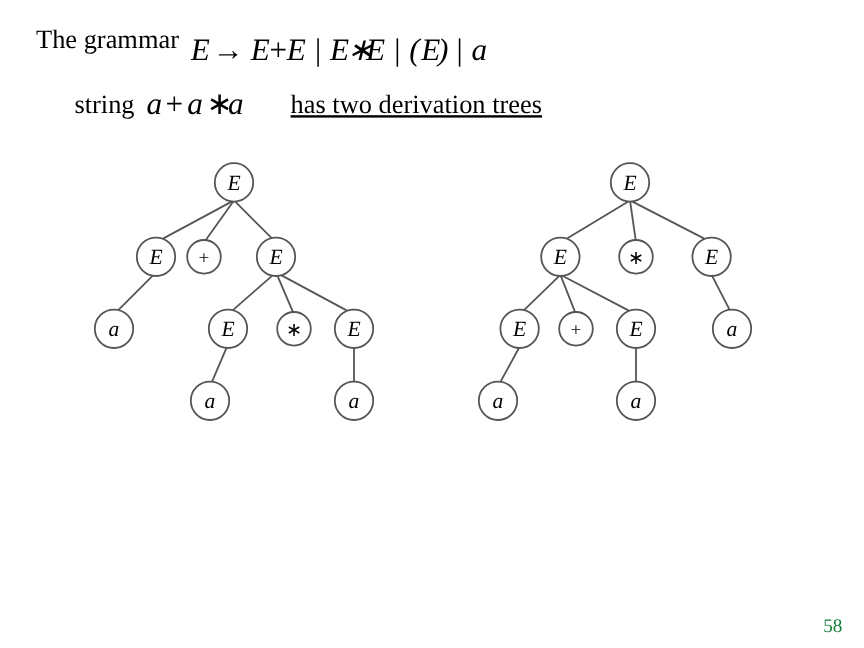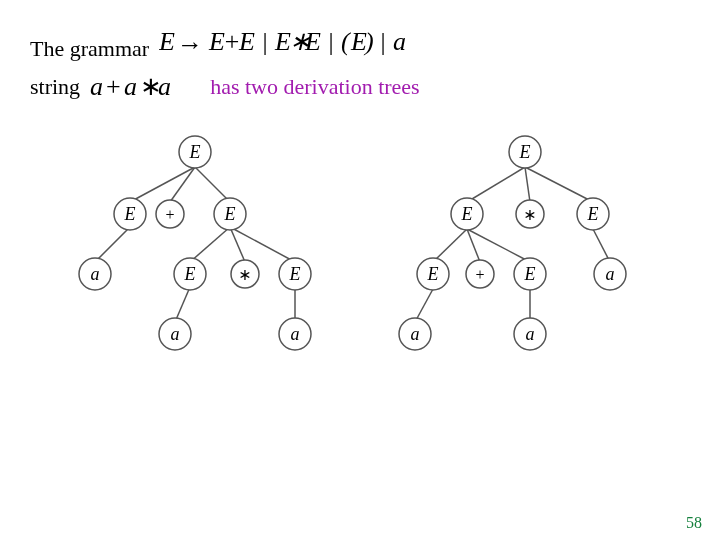--- a/index.html
+++ b/index.html
@@ -12,21 +12,21 @@
       overflow: hidden;
     }
     .slide {
       width: 720px;
       height: 540px;
       padding: 20px 30px;
       position: relative;
     }
     .header-line {
       display: flex;
-      align-items: flex-end;
+      align-items: flex-start;
       gap: 10px;
       margin-bottom: 8px;
     }
     .the-grammar-text {
       font-size: 22px;
       color: #000;
     }
     .grammar-formula {
       font-size: 22px;
       font-style: italic;
@@ -50,24 +50,26 @@
     .string-line {
       display: flex;
       align-items: center;
       gap: 10px;
       font-size: 22px;
       margin-bottom: 18px;
     }
     .string-label {
       font-size: 22px;
       color: #000;
+      margin-left: 32px;
     }
     .has-two-text {
       font-size: 22px;
-      color: #a21caf;
+      color: #000000;
+      text-decoration: underline;
     }
 
     
     .trees-container {
       display: flex;
       justify-content: space-around;
       align-items: flex-start;
       margin-top: 10px;
     }
 

